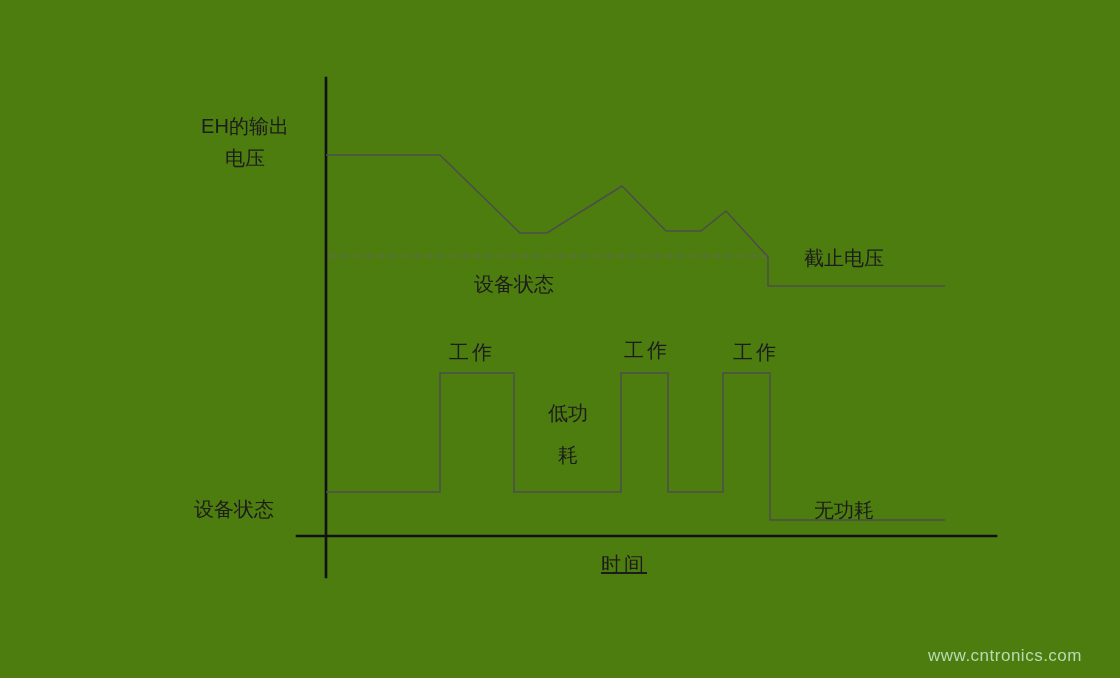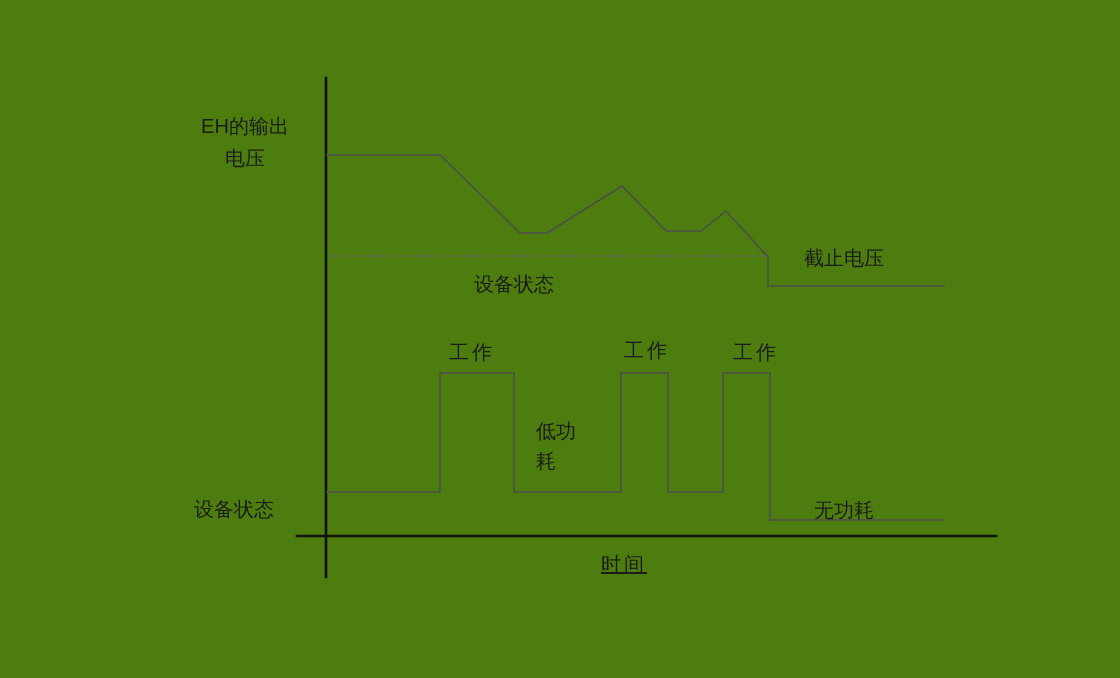--- a/index.html
+++ b/index.html
@@ -53,21 +53,22 @@
   <div class="lbl" style="left:474px;top:271px;">设备状态</div>
 
   <div class="lbl" style="left:804px;top:245px;">截止电压</div>
 
   <div class="lbl spaced" style="left:449px;top:339px;">工作</div>
 
   <div class="lbl spaced" style="left:624px;top:337px;">工作</div>
 
   <div class="lbl spaced" style="left:733px;top:339px;">工作</div>
 
-  <div class="lbl" style="left:536px;top:416px;width:64px;line-height:30px;">低功
+  <div class="lbl" style="left:536px;top:392px;width:64px;line-height:42px;text-align:center;">低功
 耗</div>
 
   <div class="lbl" style="left:814px;top:497px;">无功耗</div>
 
   <div class="lbl spaced" style="left:601px;top:551px;text-decoration:underline;">时间</div>
 
+  <div class="watermark">www.cntronics.com</div>
 
 </div>
 
 </body></html>

